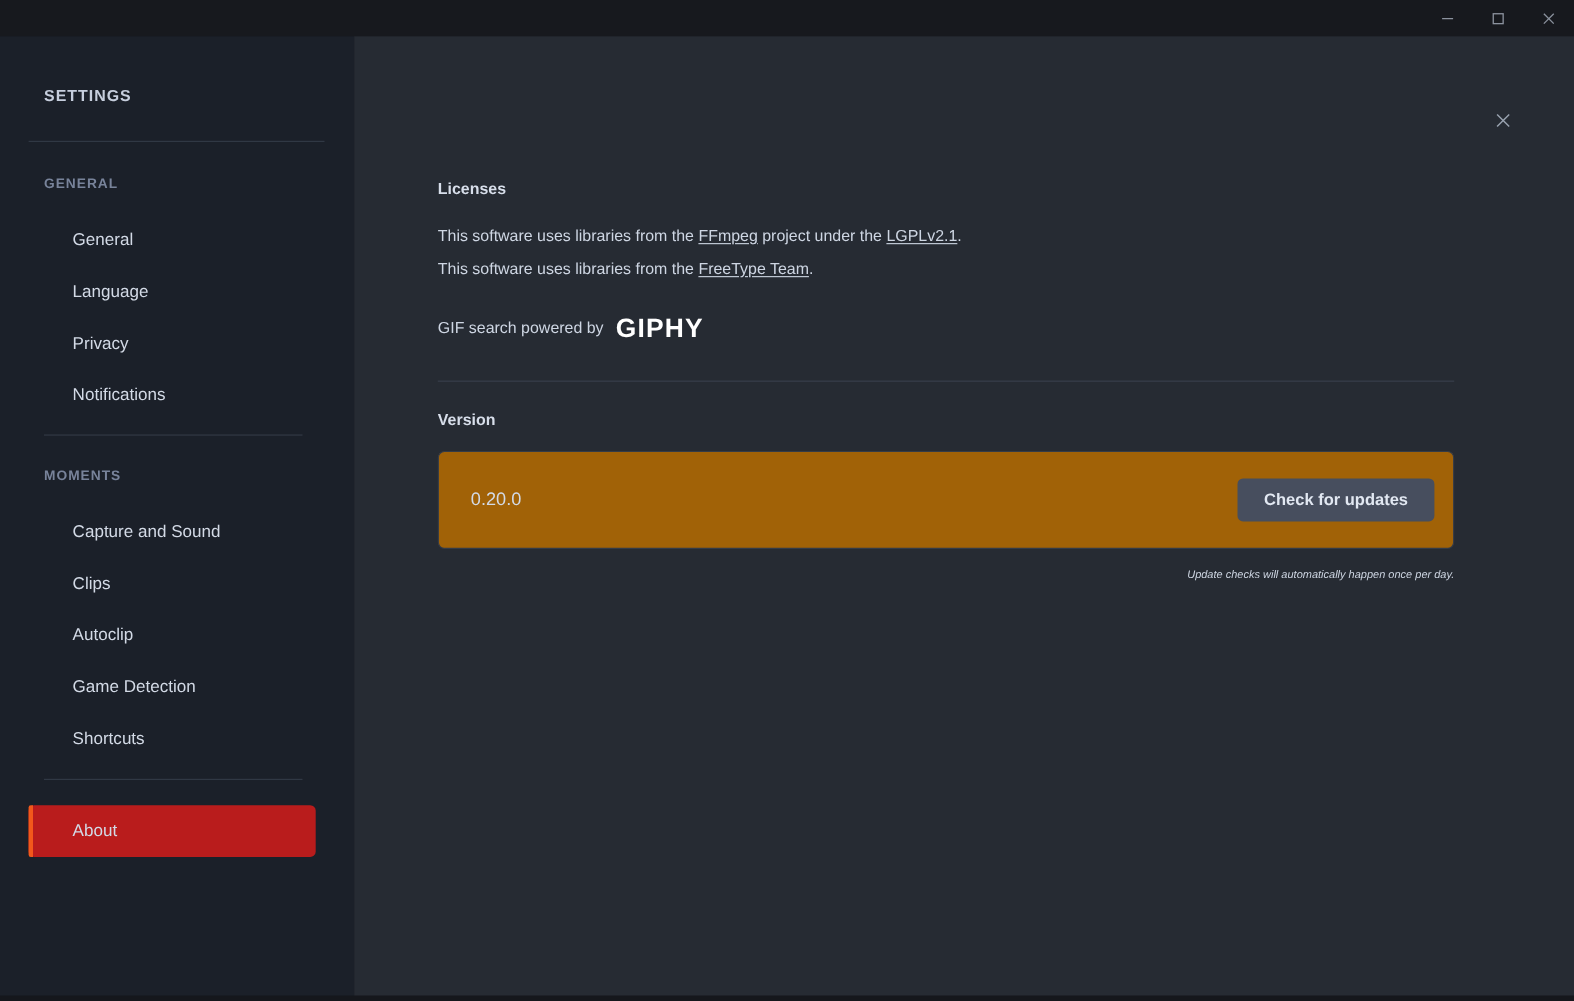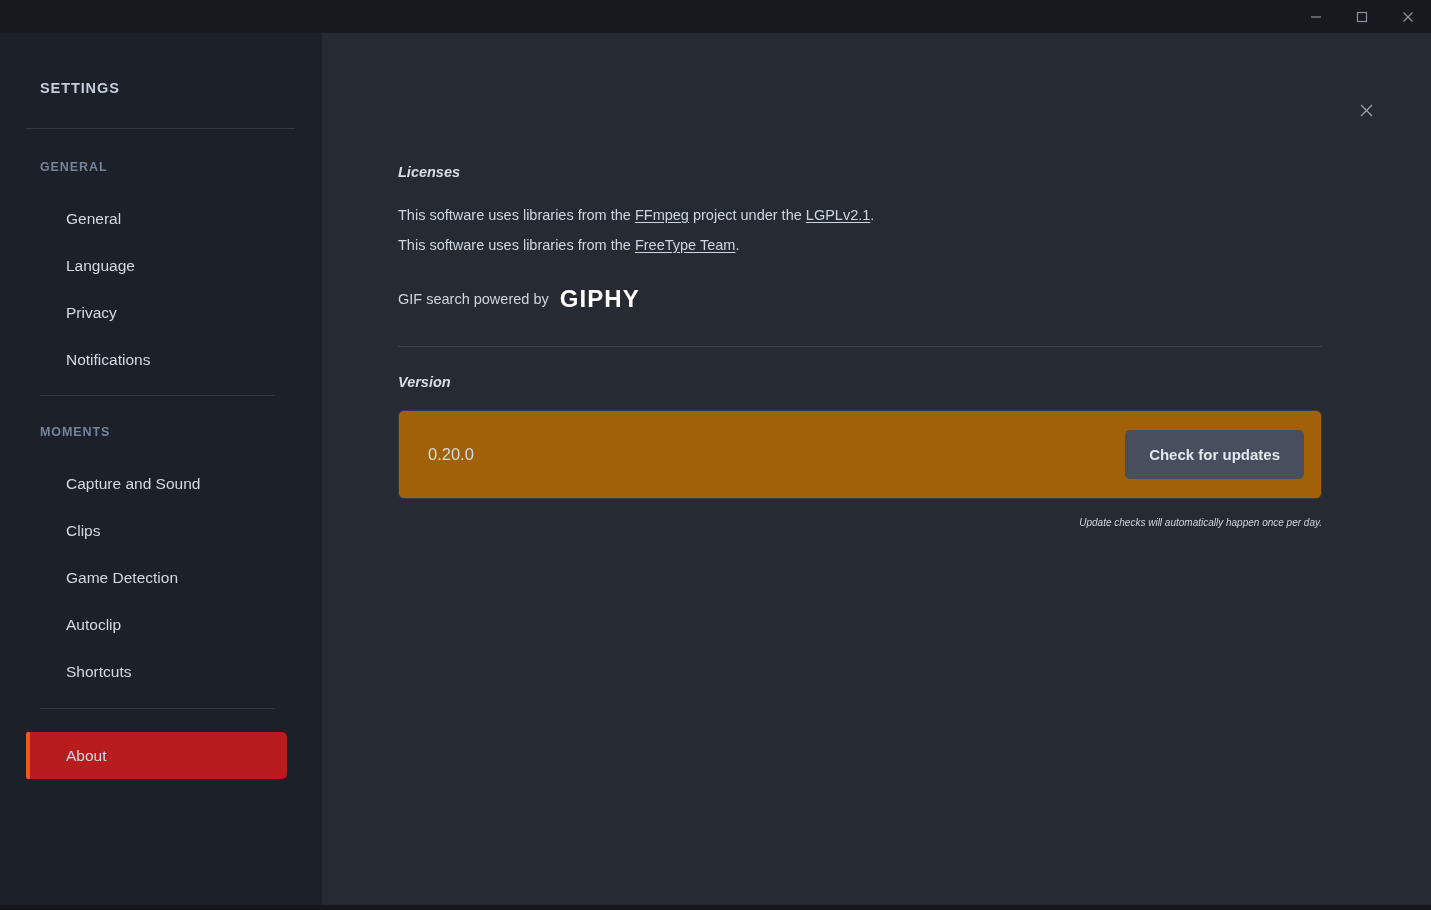--- a/index.html
+++ b/index.html
@@ -124,21 +124,20 @@
     border-radius: 4px;
   }
   .content {
     padding: 131px 109px 0 76px;
   }
   .block-title {
     font-size: 14.5px;
     font-weight: bold;
     color: #d7deea;
     margin-bottom: 20px;
-    font-style: italic;
   }
   .lic-line {
     font-size: 14.5px;
     color: #ced6e3;
     line-height: 30px;
   }
   .lic-line a {
     color: #ced6e3;
     text-decoration: underline;
     text-underline-offset: 2px;
@@ -180,21 +179,21 @@
     font-size: 16.5px;
     color: #d3dae6;
   }
   .update-btn {
     background: #474e5e;
     color: #e2e8f2;
     font-size: 15px;
     font-weight: bold;
     border: none;
     border-radius: 5px;
-    height: 49px;
+    height: 39px;
     padding: 0 24px;
     font-family: "Liberation Sans", sans-serif;
   }
   .update-note {
     margin-top: 18px;
     text-align: right;
     font-size: 10px;
     font-style: italic;
     color: #ced6e3;
   }
@@ -262,24 +261,24 @@
 
       <div class="section-label">MOMENTS</div>
       <div style="height:21px"></div>
       <div class="nav-item">
         <span>Capture and Sound</span>
       </div>
       <div class="nav-item">
         <span>Clips</span>
       </div>
       <div class="nav-item">
+        <span>Autoclip</span>
+      </div>
+      <div class="nav-item">
         <span>Game Detection</span>
-      </div>
-      <div class="nav-item">
-        <span>Autoclip</span>
       </div>
       <div class="nav-item">
         <span>Shortcuts</span>
       </div>
 
       <div style="height:13px"></div>
       <div class="divider-mid"></div>
       <div style="height:23px"></div>
 
       <div class="nav-item active">

